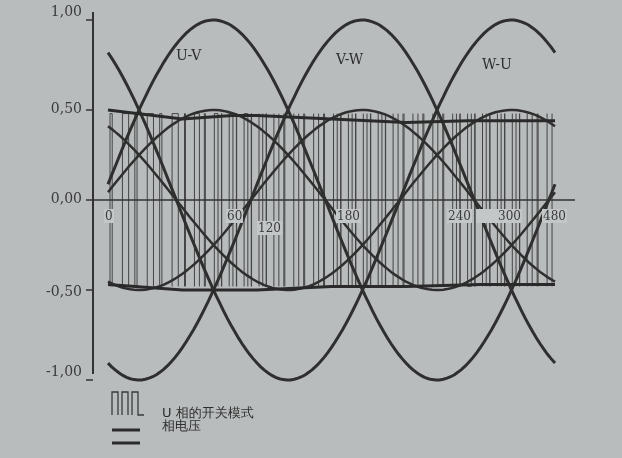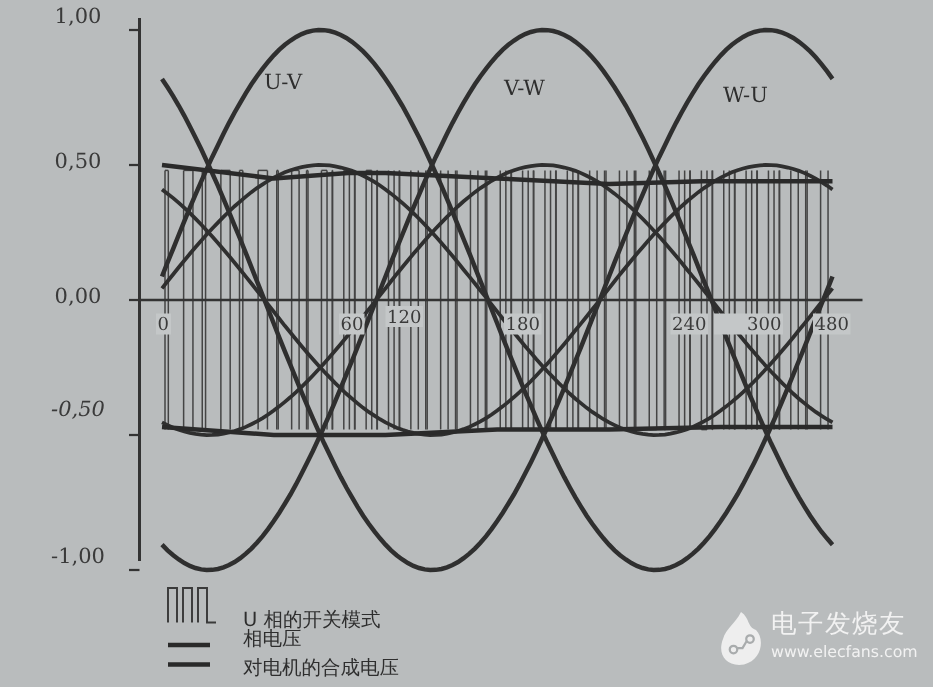--- a/index.html
+++ b/index.html
@@ -1,18 +1,18 @@
 <!DOCTYPE html>
 <html><head>
 <meta charset="utf-8">
 <style>
   html,body{margin:0;padding:0;}
   body{width:622px;height:458px;background:#b9bcbd;position:relative;overflow:hidden;font-family:"DejaVu Serif",serif;}
   #stage{position:absolute;left:0;top:0;width:622px;height:458px;}
-  .ylabel{position:absolute;font-size:14px;color:#3a3a3a;text-align:center;width:60px;}
+  .ylabel{position:absolute;font-size:14px;color:#3a3a3a;text-align:right;width:60px;}
   .xlabel{position:absolute;font-size:12px;color:#3a3a3a;background:#c4c7c8;padding:0 1px;}
   .curve-label{position:absolute;font-size:14px;color:#2e2e2e;}
   .legend-text{position:absolute;font-size:13px;color:#2e2e2e;font-family:"DejaVu Sans",sans-serif;}
   .watermark{position:absolute;left:478px;top:402px;width:140px;height:50px;}
   .wm-title{position:absolute;left:36px;top:2px;font-size:17px;color:#f2f2f2;font-family:"DejaVu Sans",sans-serif;letter-spacing:1px;}
   .wm-url{position:absolute;left:36px;top:27px;font-size:10.5px;color:#f2f2f2;font-family:"DejaVu Sans",sans-serif;}
   .wm-logo{position:absolute;left:0;top:4px;width:32px;height:40px;}
 </style>
 </head>
 <body>
@@ -176,42 +176,31 @@
     <g id="legend-symbols">
         <path d="M112 415 L112 392 L118 392 L118 415 M122 415 L122 392 L128 392 L128 415 M132 415 L132 392 L138 392 L138 415 L144 415" fill="none" stroke="#3a3a3a" stroke-width="1.3"></path>
         <line x1="112" y1="430" x2="140" y2="430" stroke="#2a2a2a" stroke-width="3"></line>
         <line x1="112" y1="443" x2="140" y2="443" stroke="#2a2a2a" stroke-width="3"></line>
       </g>
   </svg>
 
   <div class="ylabel" style="left:22px;top:3px;">1,00</div>
   <div class="ylabel" style="left:22px;top:100px;">0,50</div>
   <div class="ylabel" style="left:22px;top:190px;">0,00</div>
-  <div class="ylabel" style="left:22px;top:265px;font-style:italic;">-0,50</div>
+  <div class="ylabel" style="left:22px;top:283px;">-0,50</div>
   <div class="ylabel" style="left:22px;top:363px;">-1,00</div>
 
   <div class="xlabel" style="left:104px;top:209px;">0</div>
   <div class="xlabel" style="left:182px;top:209px;margin-left:44px;">60</div>
-  <div class="xlabel" style="left:257px;top:204px;">120</div>
+  <div class="xlabel" style="left:257px;top:221px;">120</div>
   <div class="xlabel" style="left:336px;top:209px;">180</div>
   <div class="xlabel" style="left:407px;top:209px;margin-left:40px;">240</div>
   <div class="xlabel" style="left:476px;top:209px;padding-left:22px;">300</div>
   <div class="xlabel" style="left:542px;top:209px;">480</div>
 
   <div class="curve-label" style="left:176px;top:47px;text-align:center;">U-V</div>
   <div class="curve-label" style="left:336px;top:51px;text-align:right;">V-W</div>
   <div class="curve-label" style="left:482px;top:56px;">W-U</div>
 
   <div class="legend-text" style="left:162px;top:404px;">U 相的开关模式</div>
   <div class="legend-text" style="left:162px;top:417px;font-family:Liberation Mono, monospace;">相电压</div>
-  <div class="legend-text" style="left:162px;top:436px;">对电机的合成电压</div>
-
-  <div class="watermark">
-    <svg class="wm-logo" viewBox="0 0 32 40">
-      <path d="M16 2 C22 6 20 12 26 14 C32 20 30 34 18 37 C6 39 0 30 4 20 C6 13 12 10 16 2 Z" fill="#eeeeee"></path>
-      <circle cx="11" cy="27" r="2.5" fill="none" stroke="#a9acad" stroke-width="1.5"></circle>
-      <circle cx="22" cy="20" r="2.5" fill="none" stroke="#a9acad" stroke-width="1.5"></circle>
-      <path d="M13 26 L17 26 L20 21" fill="none" stroke="#a9acad" stroke-width="1.5"></path>
-    </svg>
-    <div class="wm-title">电子发烧友</div>
-    <div class="wm-url">www.elecfans.com</div>
-  </div>
+
 </div>
 
 </body></html>

